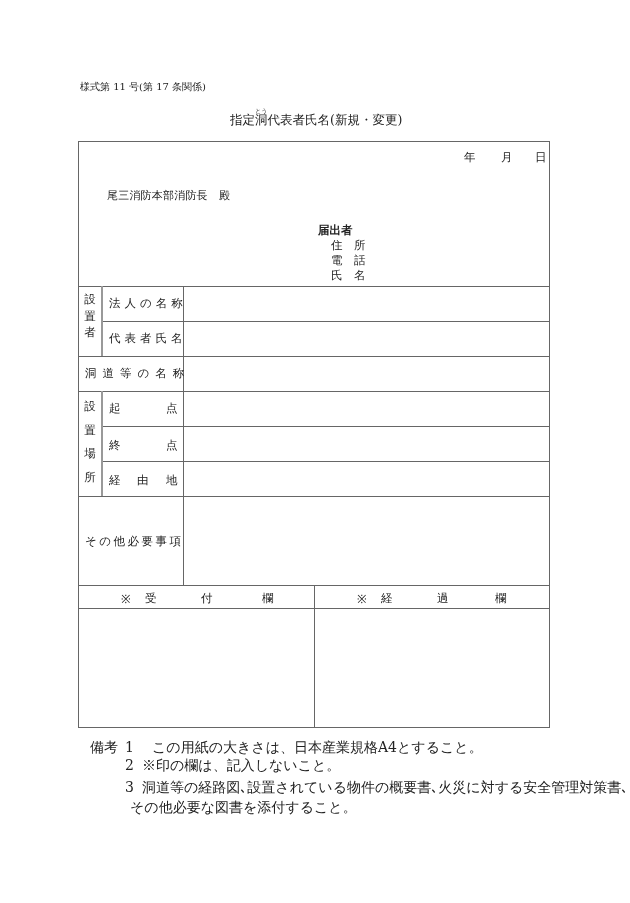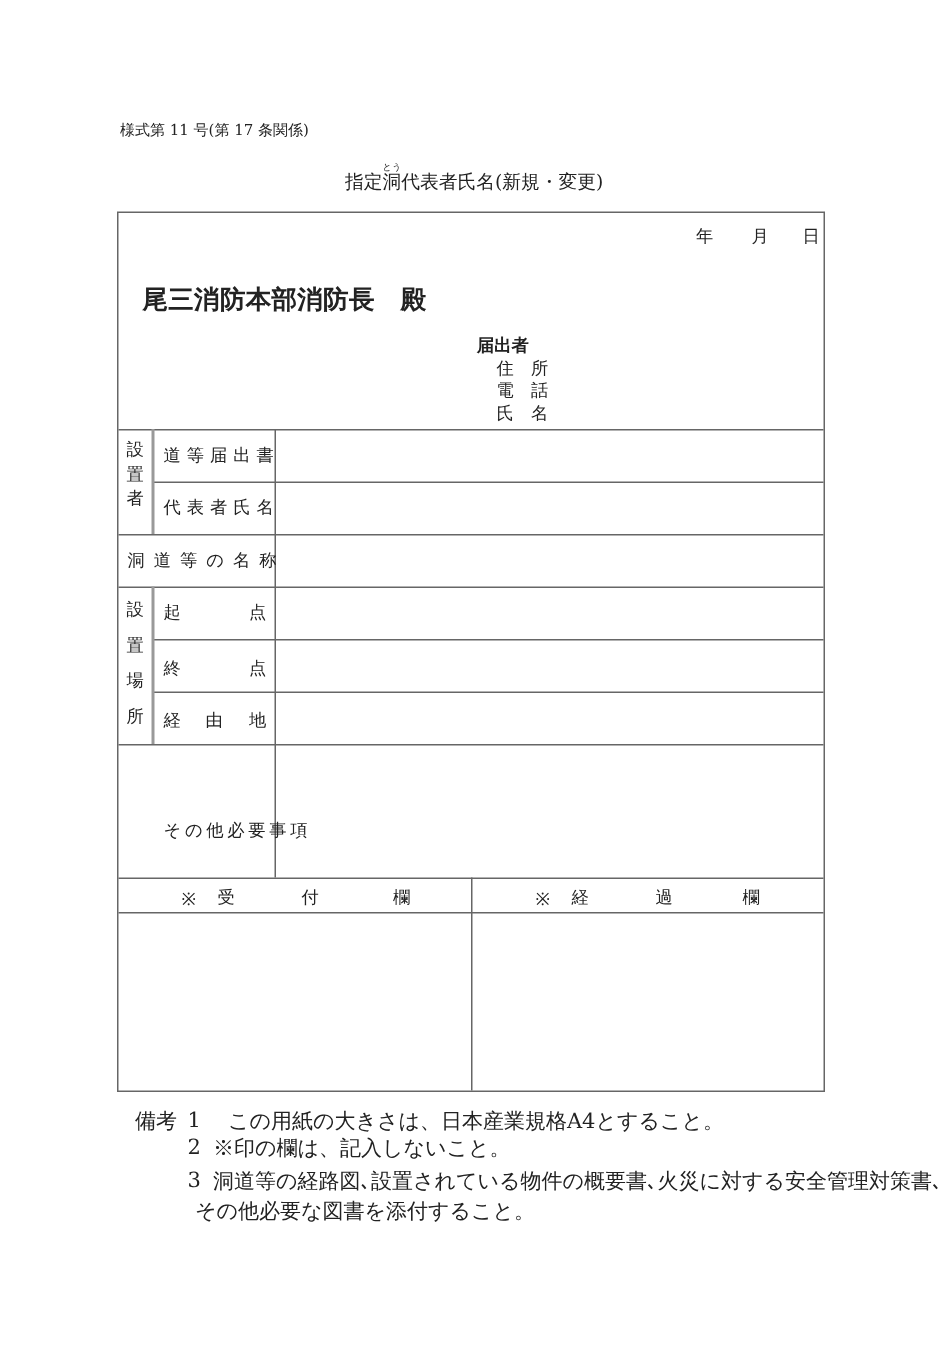--- a/index.html
+++ b/index.html
@@ -10,21 +10,21 @@
   .title { left:230px; top:108px; font-size:12.5px; white-space:nowrap; }
   .title ruby { ruby-position:over; }
   .title rt { font-size:6px; }
 
   .table { left:78px; top:141px; width:472px; height:587px; border:1.5px solid #666; box-sizing:border-box; }
   .hline { position:absolute; height:0; border-top:1.2px solid #666; }
   .vline { position:absolute; width:0; border-left:1.2px solid #666; }
   .vline.thick { border-left:2px solid #999; }
 
   .date { position:absolute; top:8px; font-size:11.5px; }
-  .addressee { position:absolute; left:16px; top:46px; font-size:17px; letter-spacing:0.2px; white-space:nowrap;font-weight:bold; }
+  .addressee { position:absolute; left:28px; top:46px; font-size:11px; letter-spacing:0.2px; white-space:nowrap; }
   .applicant { position:absolute; font-size:11.5px; white-space:nowrap; }
 
   .lbl { position:absolute; font-size:11.5px; white-space:nowrap; }
   .vert { position:absolute; font-size:11.5px; width:14px; text-align:center; line-height:1; }
   .notes { font-size:14px; white-space:nowrap; }
 </style>
 </head>
 <body>
 
 <div class="abs form-number">様式第 11 号(第 17 条関係)</div>
@@ -55,21 +55,21 @@
   <div class="vline thick" style="left:22px; top:144px; height:70px;"></div>
   <div class="vline thick" style="left:22px; top:249px; height:105px;"></div>
   <div class="vline" style="left:104px; top:144px; height:299px;"></div>
   <div class="vline" style="left:235px; top:443px; height:142px;"></div>
 
   <div class="vert" style="left:4px; top:152px;">
     <div>設</div>
     <div style="margin-top:5px;">置</div>
     <div style="margin-top:5px;">者</div>
   </div>
-  <span class="lbl" style="left:30px; top:154px; letter-spacing:4px;">道等届出書</span>
+  <span class="lbl" style="left:30px; top:154px; letter-spacing:4px;">法人の名称</span>
   <div class="abs" style="left:106px; top:146px; width:362px; height:32px;"></div>
   <span class="lbl" style="left:30px; top:189px; letter-spacing:4px;">代表者氏名</span>
   <div class="abs" style="left:106px; top:181px; width:362px; height:32px;"></div>
 
   <span class="lbl" style="left:6px; top:224px; letter-spacing:6px;">洞道等の名称</span>
   <div class="abs" style="left:106px; top:216px; width:362px; height:32px;"></div>
 
   <div class="vert" style="left:4px; top:259px;">
     <div>設</div>
     <div style="margin-top:12px;">置</div>
@@ -80,21 +80,21 @@
   <span class="lbl" style="left:87px; top:259px;">点</span>
   <div class="abs" style="left:106px; top:251px; width:362px; height:32px;"></div>
   <span class="lbl" style="left:30px; top:296px;">終</span>
   <span class="lbl" style="left:87px; top:296px;">点</span>
   <div class="abs" style="left:106px; top:286px; width:362px; height:32px;"></div>
   <span class="lbl" style="left:30px; top:331px;">経</span>
   <span class="lbl" style="left:58px; top:331px;">由</span>
   <span class="lbl" style="left:87px; top:331px;">地</span>
   <div class="abs" style="left:106px; top:321px; width:362px; height:32px;"></div>
 
-  <span class="lbl" style="left:6px; top:404px; letter-spacing:2.5px;margin-left:24px;">その他必要事項</span>
+  <span class="lbl" style="left:6px; top:392px; letter-spacing:2.5px;">その他必要事項</span>
   <div class="abs" style="left:106px; top:356px; width:362px; height:86px;"></div>
 
   <span class="lbl" style="left:42px; top:449px;">※</span>
   <span class="lbl" style="left:66px; top:449px;">受</span>
   <span class="lbl" style="left:122px; top:449px;">付</span>
   <span class="lbl" style="left:183px; top:449px;">欄</span>
   <span class="lbl" style="left:278px; top:449px;">※</span>
   <span class="lbl" style="left:302px; top:449px;">経</span>
   <span class="lbl" style="left:358px; top:449px;">過</span>
   <span class="lbl" style="left:416px; top:449px;">欄</span>

